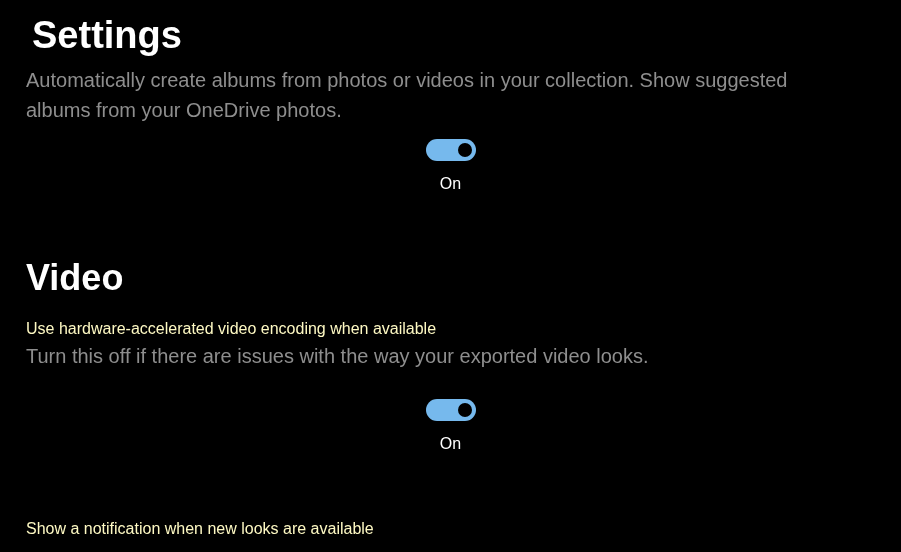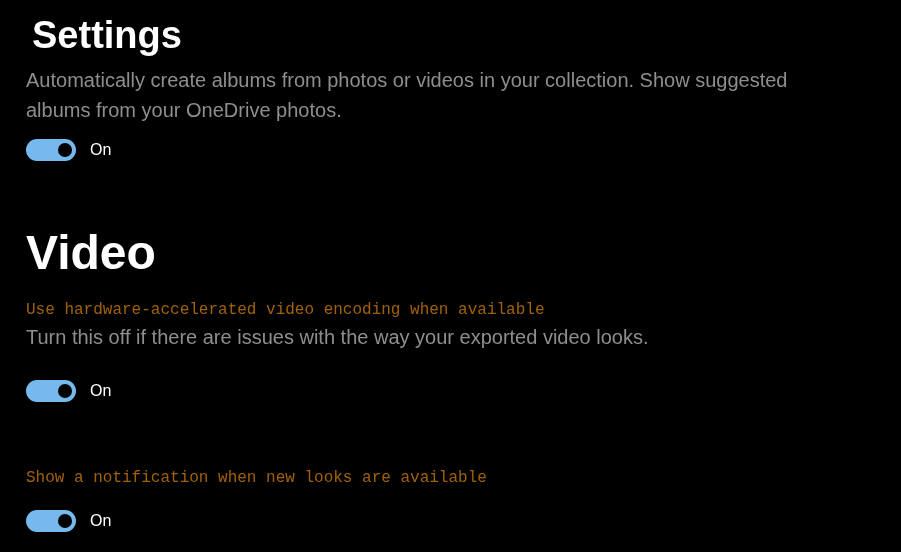--- a/index.html
+++ b/index.html
@@ -33,35 +33,35 @@
       padding: 0 26px;
       padding-top: 65px;
     }
     .setting-description {
       color: #8e8e8e;
       font-size: 20px;
       line-height: 1.5;
       margin-bottom: 14px;
     }
     .setting-title {
-      color: #a16207;
+      color: #fef9c3;
       font-size: 16px;
       line-height: 1.5;
-      font-family: Liberation Mono, monospace;
     }
     .section-heading {
-      font-size: 48px;
+      font-size: 36px;
       font-weight: 600;
       color: #ffffff;
       margin-bottom: 18px;
     }
     .toggle-row {
       display: flex;
       align-items: center;
       gap: 14px;
+      flex-direction: column;
     }
     .toggle-switch {
       width: 50px;
       height: 22px;
       background-color: #76b9ed;
       border-radius: 11px;
       position: relative;
       cursor: pointer;
     }
     .toggle-knob {

